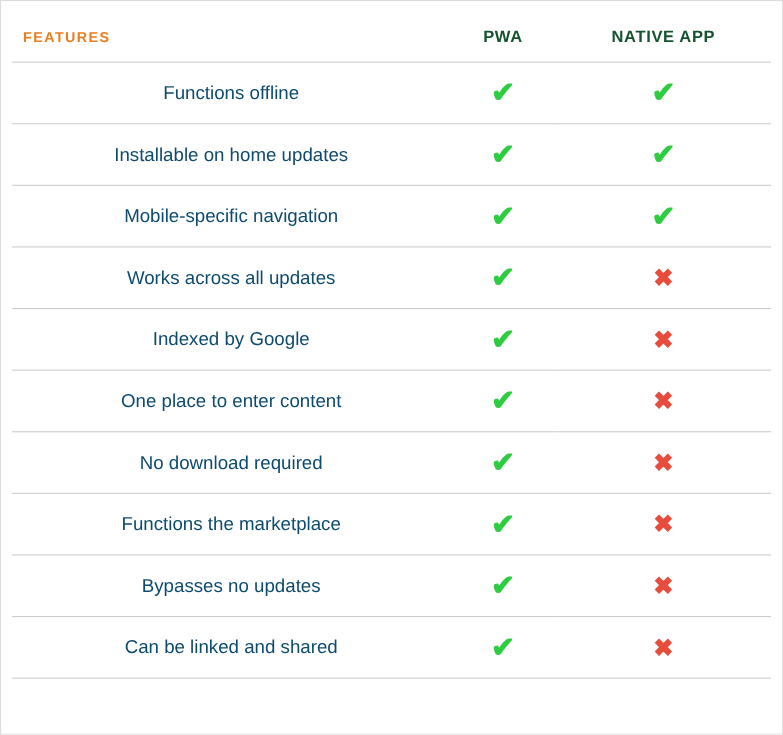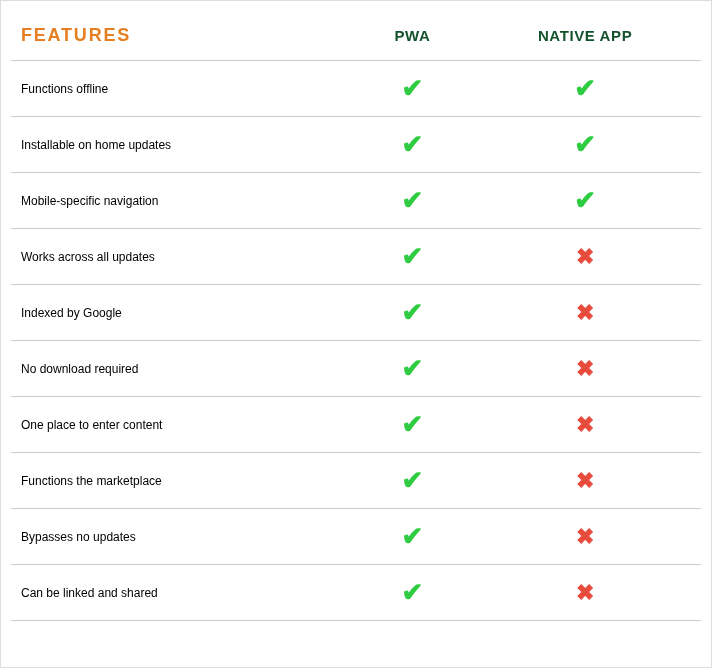--- a/index.html
+++ b/index.html
@@ -36,44 +36,44 @@
       font-weight: 900;
       font-size: 15px;
       letter-spacing: 0.04em;
       color: #14532d;
       text-align: center;
     }
 
     thead th.features-header {
       text-align: left;
       color: #e67e22;
-      font-size: 18px;
+      font-size: 13px;
       letter-spacing: 0.1em;
       text-transform: uppercase;
       font-weight: 900;
     }
 
     tbody tr {
       border-top: 1px solid #ccc;
     }
 
     tbody tr:last-child {
       border-bottom: 1px solid #ccc;
     }
 
     tbody td {
       padding: 12px 10px;
       font-size: 15px;
       color: #222;
     }
 
     tbody td.feature-name {
-      text-align: left;
-      font-size: 12px;
-      color: #000000;
+      text-align: center;
+      font-size: 17px;
+      color: #0c4a6e;
       font-weight: 400;
     }
 
     tbody td.check-cell {
       text-align: center;
       font-size: 22px;
     }
 
     .check-green {
       color: #2ecc40;
@@ -119,26 +119,26 @@
           <td class="feature-name">Works across all updates</td>
           <td class="check-cell"><span class="check-green">✔</span></td>
           <td class="check-cell"><span class="cross-red">✖</span></td>
         </tr>
         <tr>
           <td class="feature-name">Indexed by Google</td>
           <td class="check-cell"><span class="check-green">✔</span></td>
           <td class="check-cell"><span class="cross-red">✖</span></td>
         </tr>
         <tr>
-          <td class="feature-name">No download required</td>
+          <td class="feature-name">One place to enter content</td>
           <td class="check-cell"><span class="check-green">✔</span></td>
           <td class="check-cell"><span class="cross-red">✖</span></td>
         </tr>
         <tr>
-          <td class="feature-name">One place to enter content</td>
+          <td class="feature-name">No download required</td>
           <td class="check-cell"><span class="check-green">✔</span></td>
           <td class="check-cell"><span class="cross-red">✖</span></td>
         </tr>
         <tr>
           <td class="feature-name">Functions the marketplace</td>
           <td class="check-cell"><span class="check-green">✔</span></td>
           <td class="check-cell"><span class="cross-red">✖</span></td>
         </tr>
         <tr>
           <td class="feature-name">Bypasses no updates</td>

